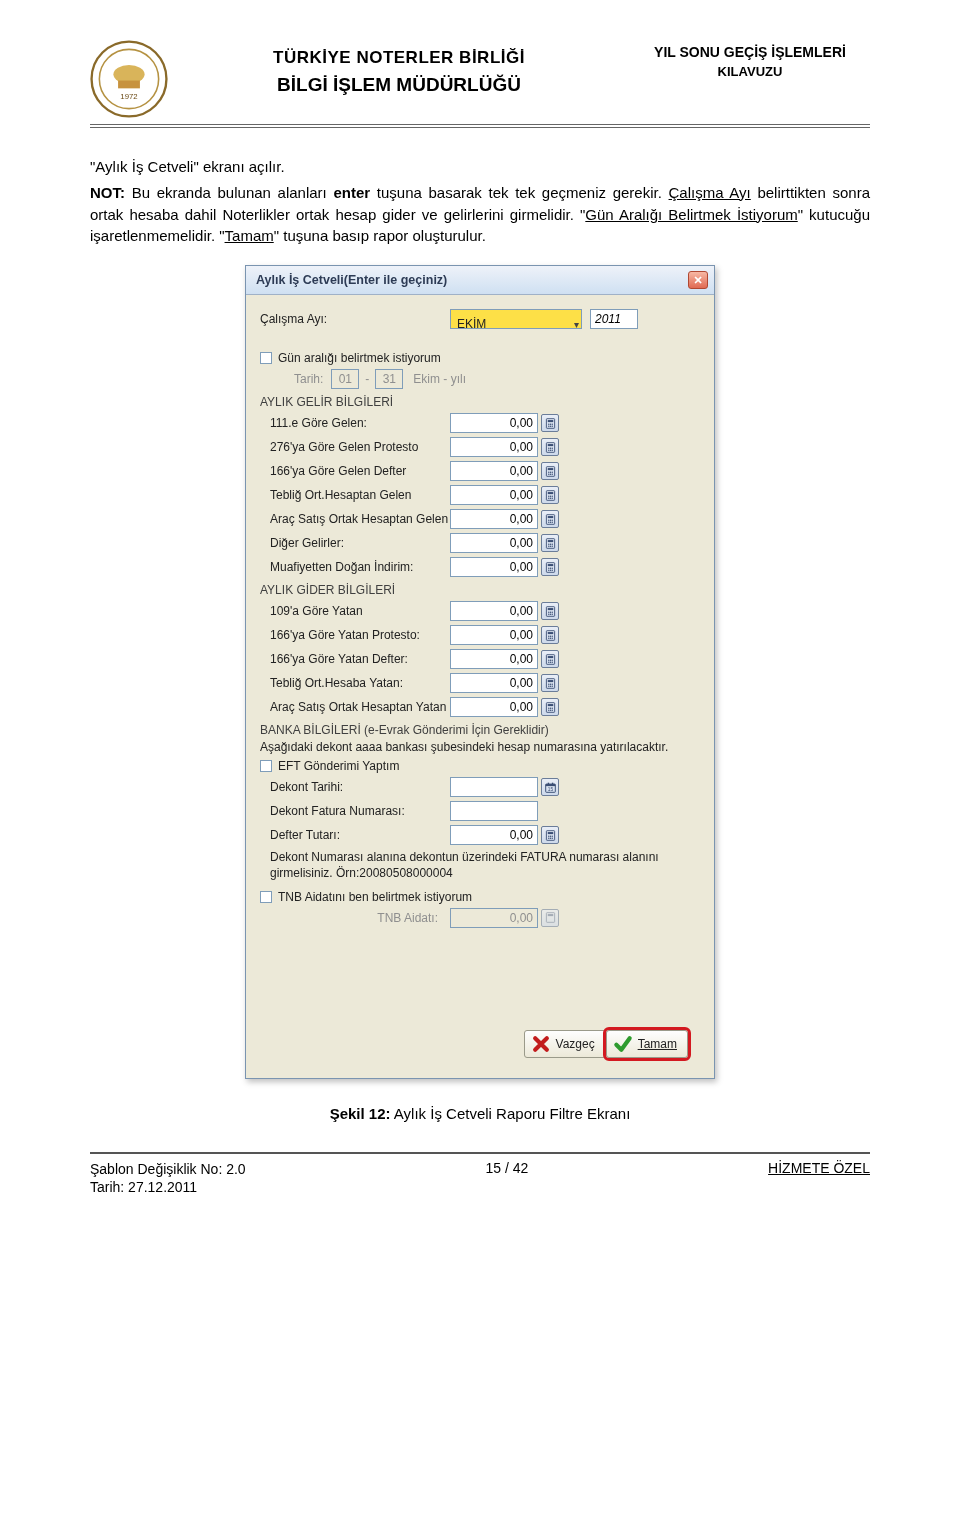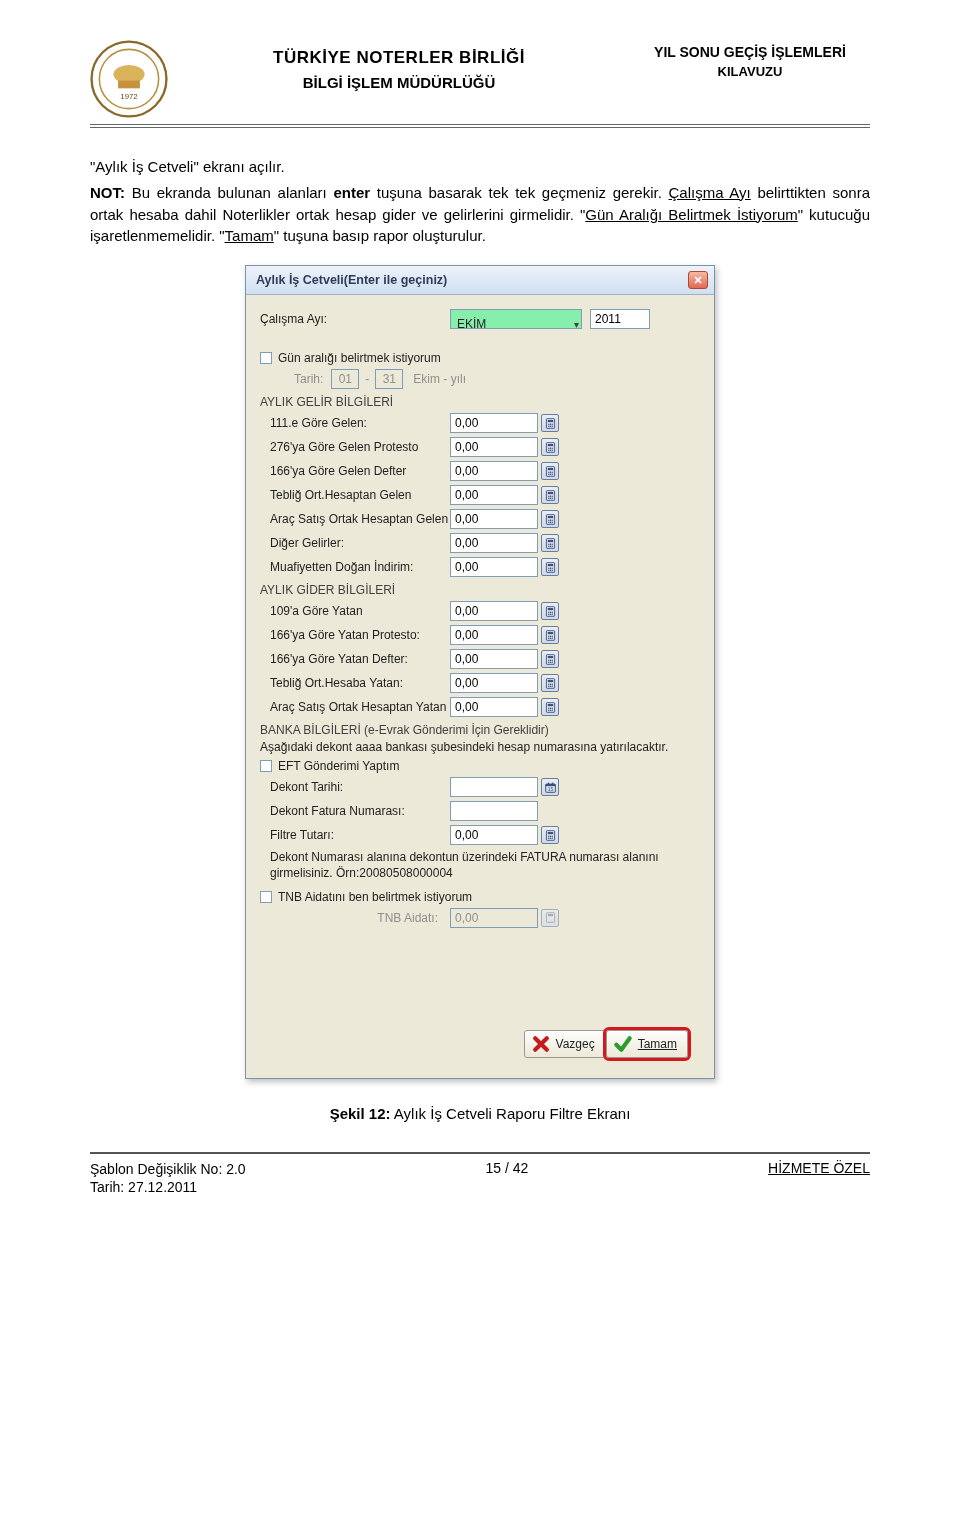--- a/index.html
+++ b/index.html
@@ -25,21 +25,21 @@
     height: 78px;
     flex: 0 0 78px;
   }
   .logo svg { width: 100%; height: 100%; }
   .header-center {
     text-align: center;
     flex: 1;
     padding-top: 8px;
   }
   .header-center .title1 { font-weight: bold; font-size: 17px; letter-spacing: .5px; }
-  .header-center .title2 { font-weight: bold; font-size: 15px; margin-top: 6px; }
+  .header-center .title2 { font-weight: bold; font-size: 19px; margin-top: 6px; }
   .header-right {
     text-align: center;
     font-weight: bold;
     font-size: 14px;
     flex: 0 0 240px;
     padding-top: 4px;
   }
   .header-right .r2 { margin-top: 4px; font-size: 13px; }
   .dbl-rule {
     border-top: 4px double #666;
@@ -87,26 +87,26 @@
   .lbl-indent { padding-left: 10px; }
   .sec-hdr { color: #404040; font-size: 12px; margin: 6px 0 2px 0; }
   .inp {
     height: 20px;
     background: #fff;
     border: 1px solid #7f9db9;
     padding: 1px 4px;
     font-size: 12px;
     color: #000;
   }
-  .num { width: 88px; }
-  .year { width: 60px; }
+  .num { width: 88px; text-align: right; }
+  .year { width: 48px; font-style: italic; }
   .sel {
     height: 20px;
     border: 1px solid #7f9db9;
-    background: #86efac;
+    background: #fde047;
     font-size: 12px;
     width: 132px;
     display: inline-flex;
     align-items: center;
     justify-content: space-between;
     padding: 10px 2px 0 6px;
   }
   .sel .chev { color: #444; font-size: 10px; }
   .chk { width: 12px; height: 12px; border: 1px solid #7f9db9; background: #fff; display: inline-block; margin-right: 6px; flex: 0 0 12px; }
   .disabled { color: #8f8f8f; }
@@ -438,21 +438,21 @@
                 <rect x="10" y="1" width="2" height="3" fill="#3a4e74"></rect>
                 <text x="8" y="13" text-anchor="middle" font-size="7" fill="#3a4e74">15</text>
               </svg>
           </span>
         </div>
         <div class="row">
           <span class="lbl lbl-indent">Dekont Fatura Numarası:</span>
           <input class="inp num" style="text-align: left;" value="">
         </div>
         <div class="row">
-          <span class="lbl lbl-indent">Filtre Tutarı:</span>
+          <span class="lbl lbl-indent">Defter Tutarı:</span>
           <input class="inp num" value="0,00" style="">
           <span class="icon-btn">
             <svg viewBox="0 0 16 16">
                 <rect x="2" y="1" width="12" height="14" rx="1" fill="none" stroke="#3a4e74" stroke-width="1.3"></rect>
                 <rect x="4" y="3" width="8" height="3" fill="#3a4e74"></rect>
                 <circle cx="5.5" cy="9" r="1" fill="#3a4e74"></circle>
                 <circle cx="8" cy="9" r="1" fill="#3a4e74"></circle>
                 <circle cx="10.5" cy="9" r="1" fill="#3a4e74"></circle>
                 <circle cx="5.5" cy="12" r="1" fill="#3a4e74"></circle>
                 <circle cx="8" cy="12" r="1" fill="#3a4e74"></circle>

